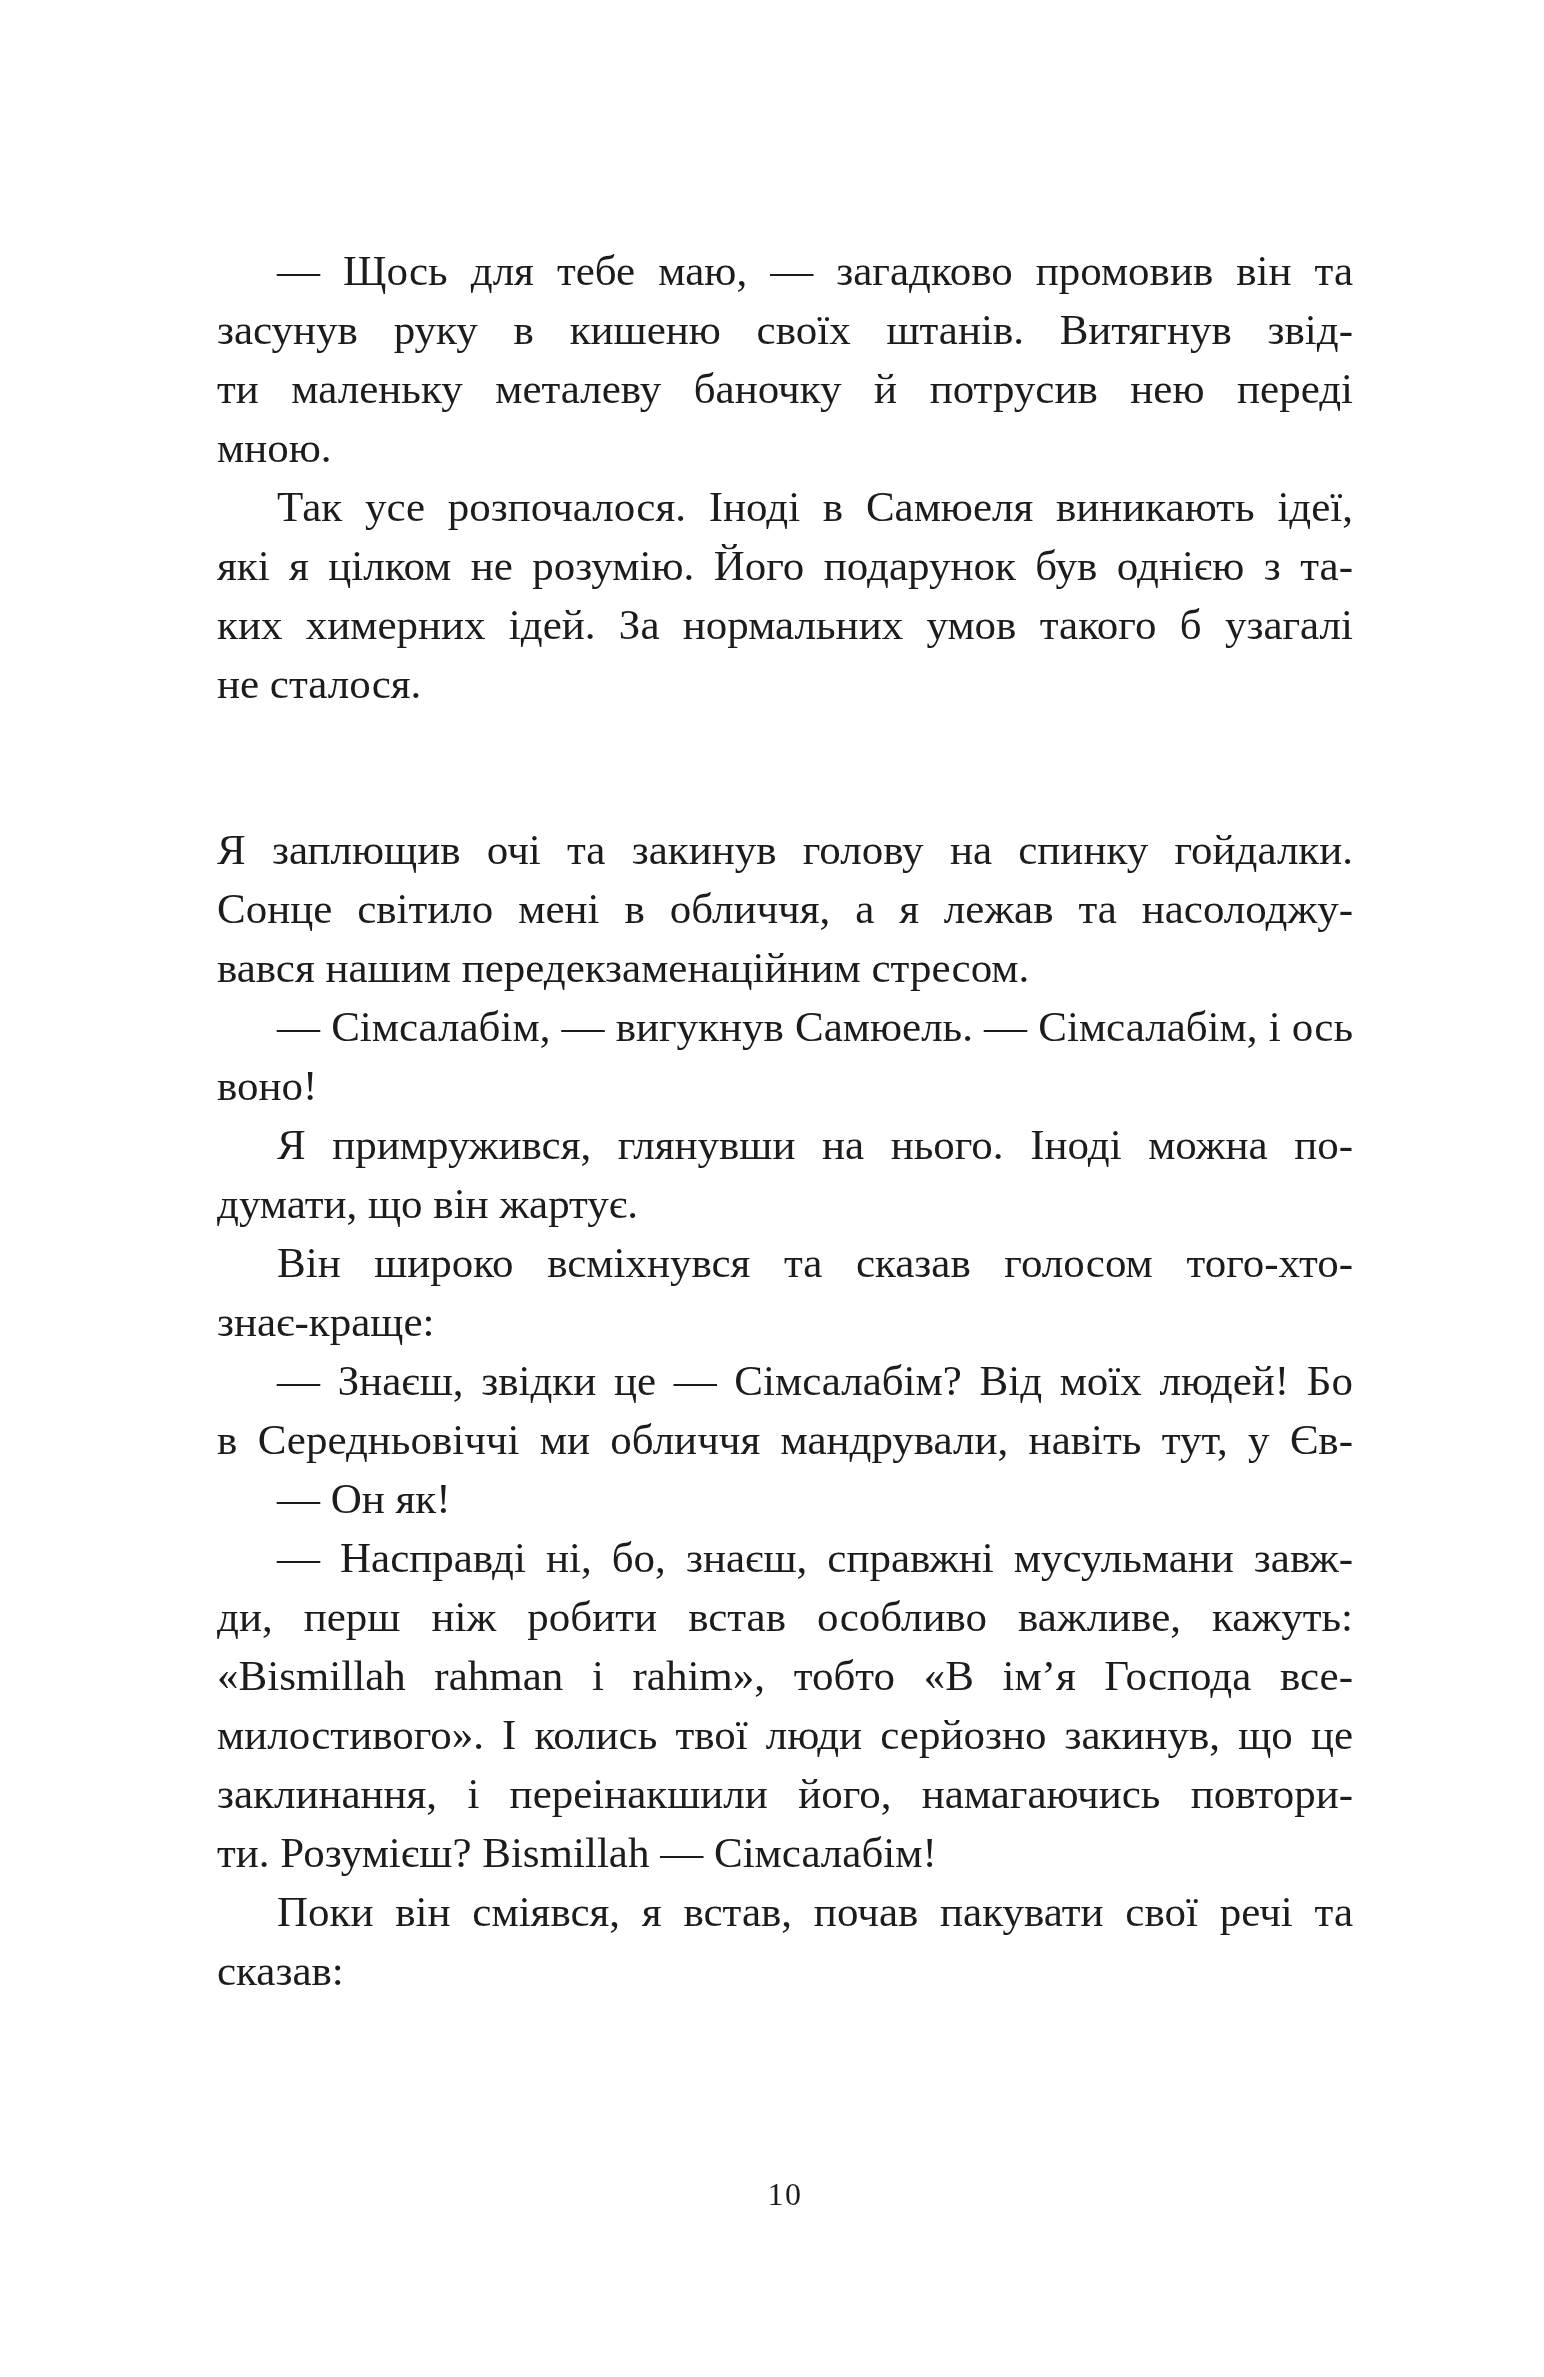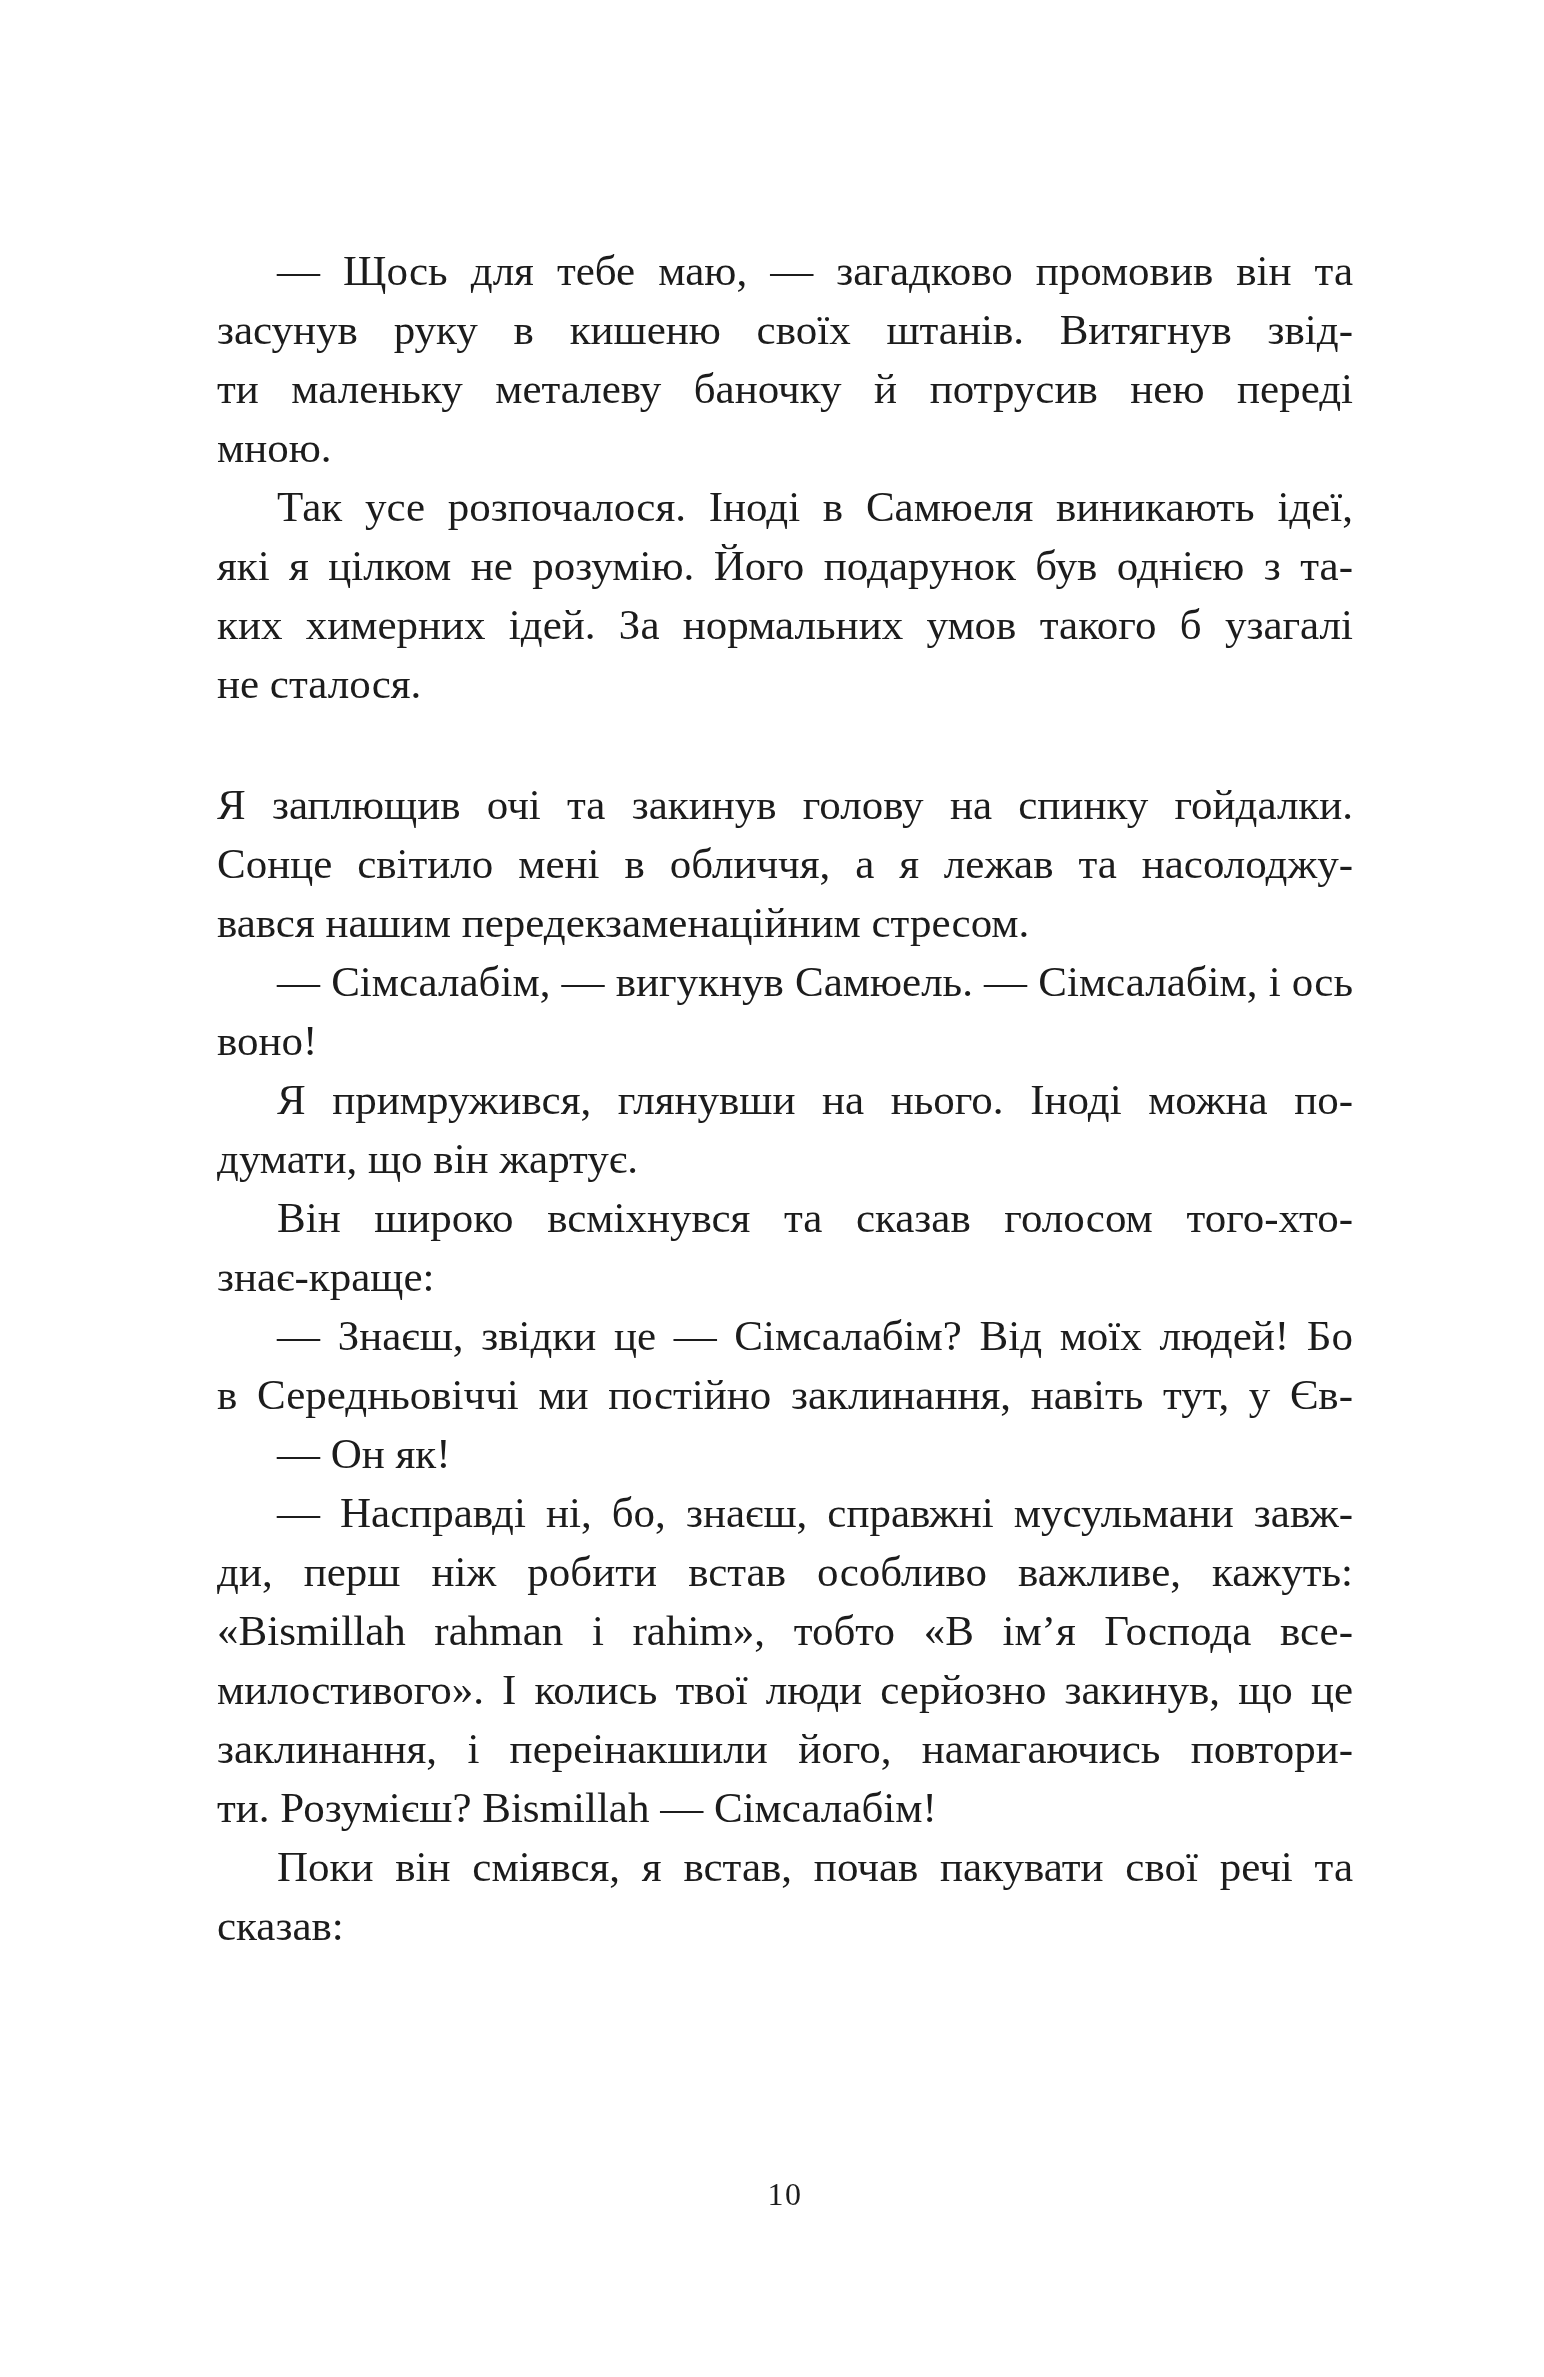--- a/index.html
+++ b/index.html
@@ -24,21 +24,21 @@
   }
   .text-block {
     position: absolute;
     left: 217px;
     top: 241px;
     width: 1136px;
     font-size: 43px;
     line-height: 59px;
   }
   .section { margin: 0; }
-  .section + .section { margin-top: 62px; }
+  .section + .section { margin-top: 107px; }
   .para { margin: 0; }
   .line {
     display: block;
     white-space: nowrap;
     text-align: justify;
     text-align-last: justify;
     height: 59px;
     overflow: visible;
   }
   .line.indent { padding-left: 60px; }
@@ -89,21 +89,21 @@
       <div class="para">
         <span class="line indent">Я примружився, глянувши на нього. Іноді можна по-</span>
         <span class="line last">думати, що він жартує.</span>
       </div>
       <div class="para">
         <span class="line indent">Він широко всміхнувся та сказав голосом того-хто-</span>
         <span class="line last">знає-краще:</span>
       </div>
       <div class="para">
         <span class="line indent">— Знаєш, звідки це — Сімсалабім? Від моїх людей! Бо</span>
-        <span class="line">в Середньовіччі ми постійно заклинання, навіть тут, у Єв-</span>
+        <span class="line">в Середньовіччі ми обличчя мандрували, навіть тут, у Єв-</span>
       </div>
       <div class="para">
         <span class="line indent last">— Он як!</span>
       </div>
       <div class="para">
         <span class="line indent">— Насправді ні, бо, знаєш, справжні мусульмани завж-</span>
         <span class="line">ди, перш ніж робити встав особливо важливе, кажуть:</span>
         <span class="line">«Bismillah rahman i rahim», тобто «В ім’я Господа все-</span>
         <span class="line">милостивого». І колись твої люди серйозно закинув, що це</span>
         <span class="line">заклинання, і переінакшили його, намагаючись повтори-</span>

